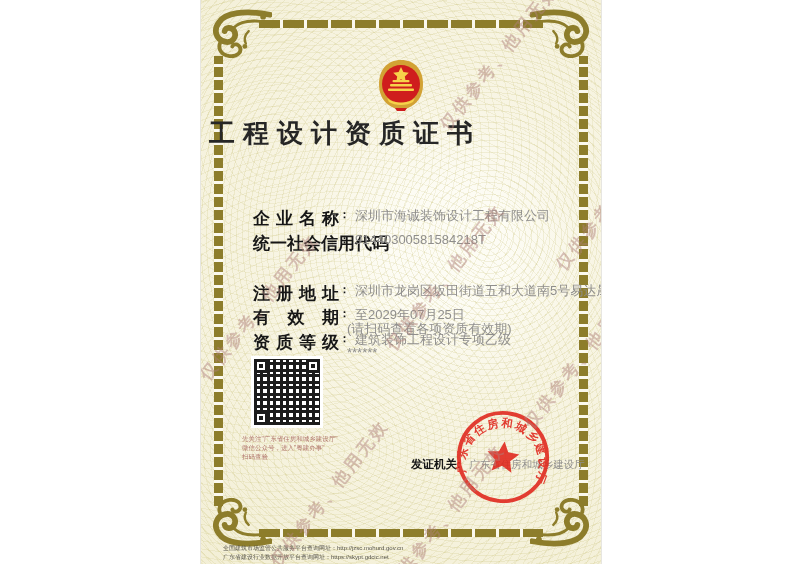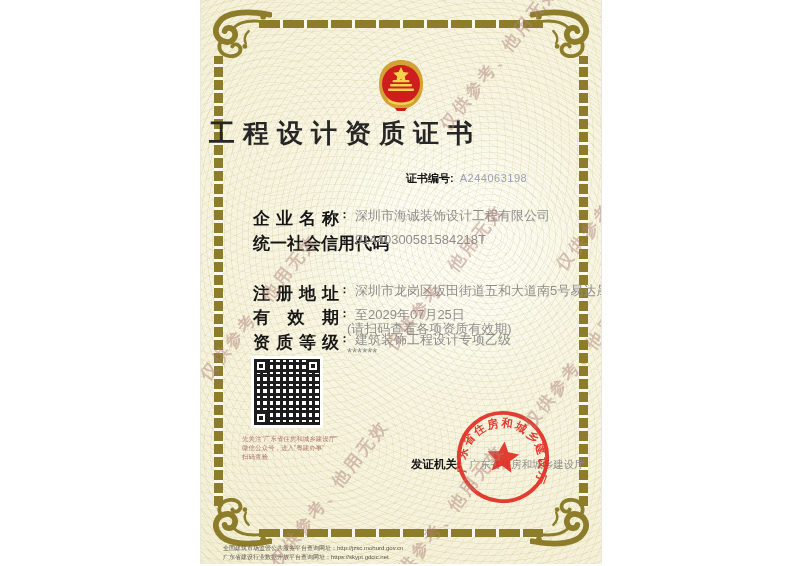--- a/index.html
+++ b/index.html
@@ -152,24 +152,20 @@
       <rect x="13" y="30.5" width="26" height="2.6" rx="1"></rect>
       <rect x="17.5" y="22" width="17" height="2.2" rx="1"></rect>
       <rect x="24" y="18.5" width="4" height="2.2" rx="1"></rect>
     </g>
     <path d="M12 40 C18 46 34 46 40 40 L38 44 C32 48 20 48 14 44 Z" fill="#f7d24a"></path>
     <path d="M20 50 h12 l-2 3 h-8 Z" fill="#cf1d1d"></path>
   </svg>
 
   <div class="title">工程设计资质证书</div>
 
-  <div class="certno">
-    <span class="lab">证书编号:</span>
-    <span class="val">A244063198</span>
-  </div>
 
   <div class="row" style="top:207px">
     <span class="lab">企业名称</span><span class="colon">：</span><span class="val">深圳市海诚装饰设计工程有限公司</span>
   </div>
   <div class="row" style="top:232px">
     <span class="lab">统一社会信用代码</span><span class="colon">：</span><span class="val">91440300581584218T</span>
   </div>
   <div class="row" style="top:282px">
     <span class="lab">注册地址</span><span class="colon">：</span><span class="val">深圳市龙岗区坂田街道五和大道南5号易达晟大厦205</span>
   </div>

